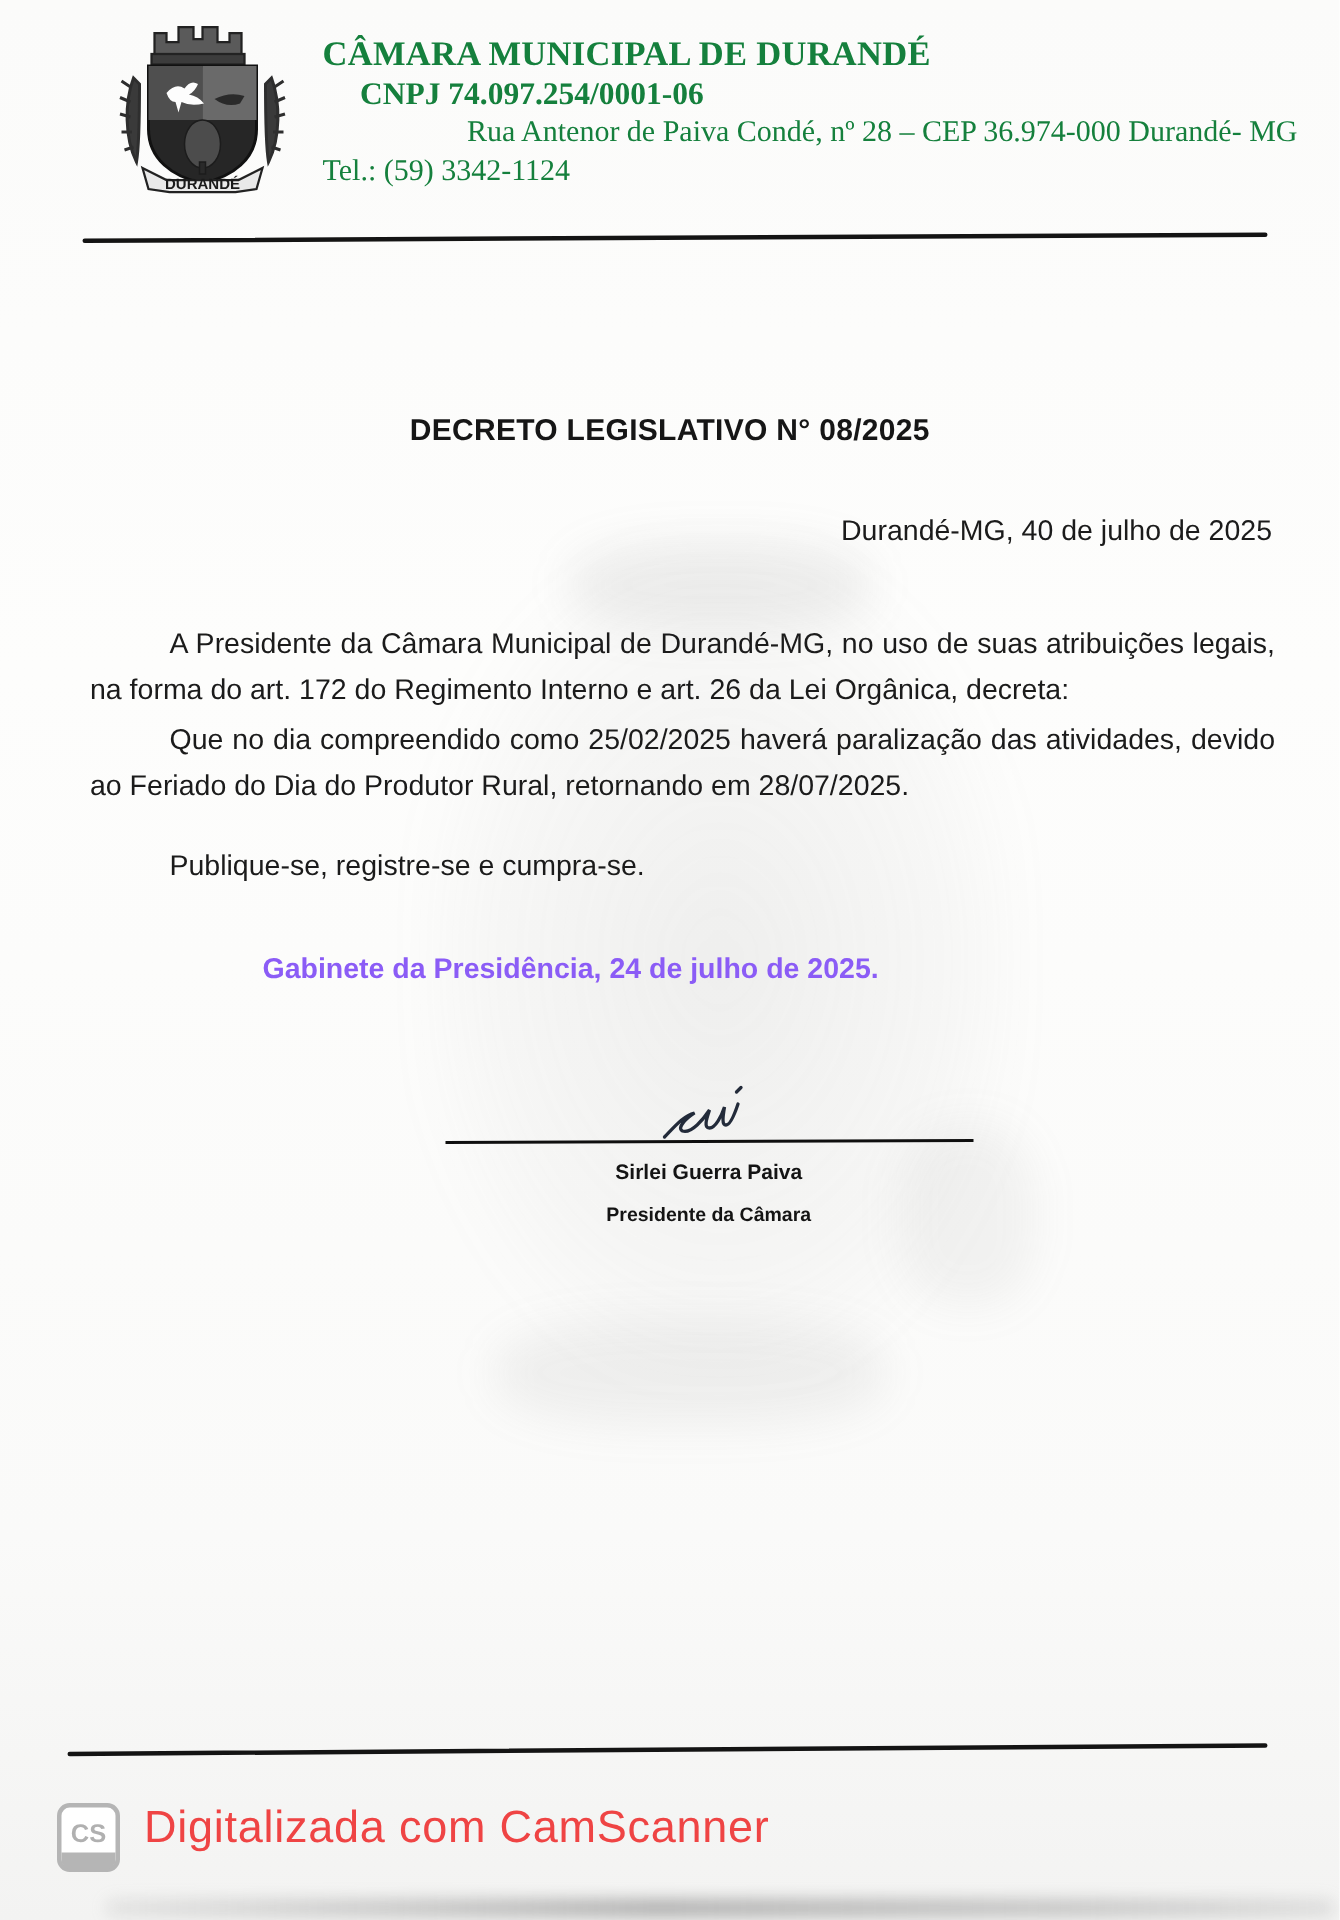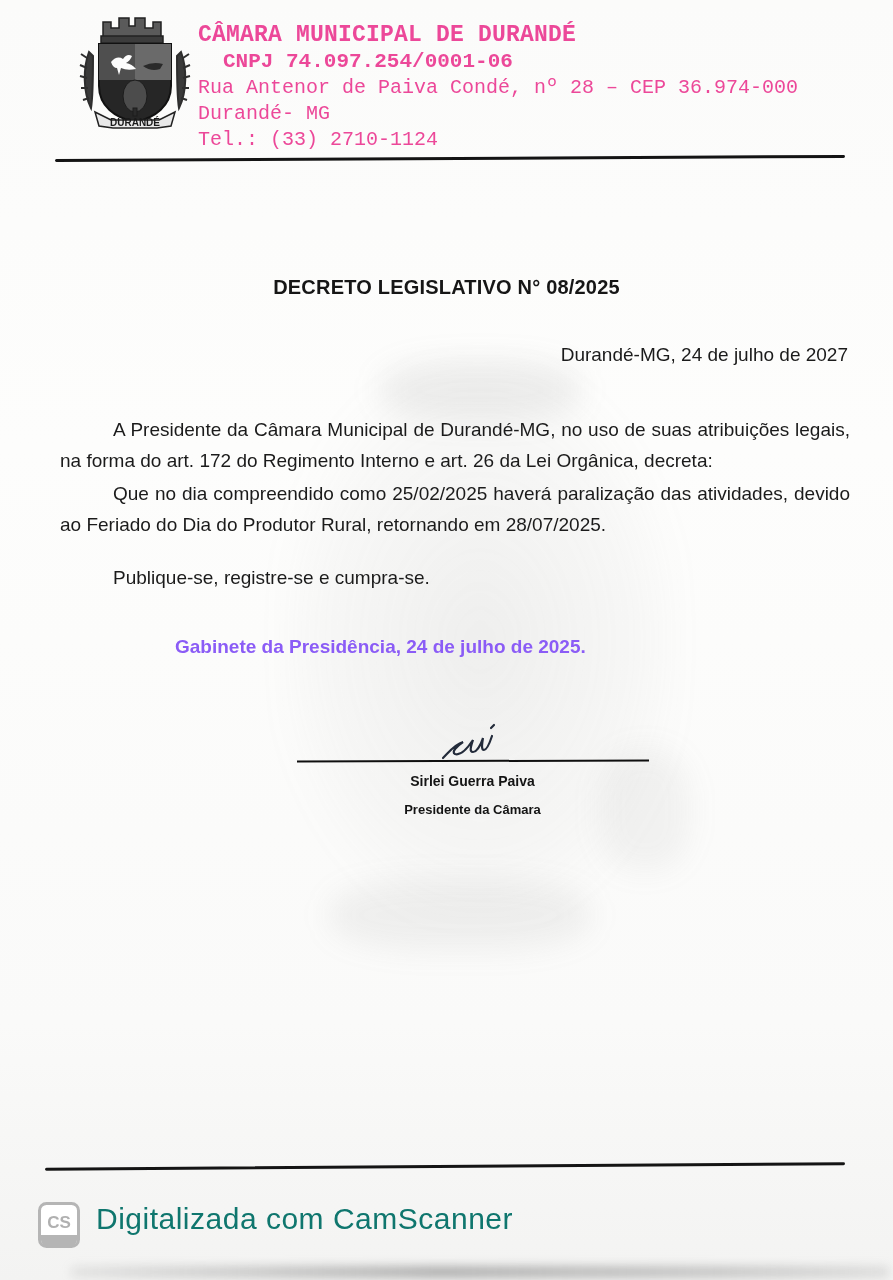--- a/index.html
+++ b/index.html
@@ -23,24 +23,24 @@
   .ghost.g3 { left: 330px; top: 880px; width: 260px; height: 70px; background: rgba(120,120,120,0.09); border-radius: 40%; }
   .ghost.g4 { left: 600px; top: 750px; width: 90px; height: 120px; background: rgba(130,130,130,0.08); border-radius: 40%; }
   .bottom-smear {
     position: absolute; left: 70px; top: 1266px; width: 820px; height: 12px;
     background: linear-gradient(90deg, rgba(140,140,140,0.15), rgba(110,110,110,0.5) 45%, rgba(120,120,120,0.35) 80%, rgba(140,140,140,0.2));
     filter: blur(5px); border-radius: 6px;
   }
 
   
   .crest { position: absolute; left: 73px; top: 8px; width: 124px; height: 126px; }
-  .hdr-text { position: absolute; left: 198px; top: 22px; width: 650px; font-family: Liberation Mono, monospace; color: #ec4899; }
+  .hdr-text { position: absolute; left: 215px; top: 22px; width: 650px; font-family: Liberation Serif, serif; color: #15803d; }
   .hdr-line1 { font-size: 23px; font-weight: bold; line-height: 27px; letter-spacing: 0.2px; }
   .hdr-line2 { font-size: 21px; font-weight: bold; line-height: 26px; margin-left: 25px; }
-  .hdr-line3 { font-size: 20px; line-height: 26px; }
+  .hdr-line3 { font-size: 20px; line-height: 26px; text-align: right; }
   .hdr-line4 { font-size: 20px; line-height: 26px; }
   .rule { position: absolute; background: #141414; }
   .rule-top { left: 55px; top: 157px; width: 790px; height: 3px; transform: rotate(-0.3deg); border-radius: 2px; }
   .rule-bottom { left: 45px; top: 1165px; width: 800px; height: 3px; transform: rotate(-0.4deg); border-radius: 2px; }
 
   
   .doc-title { position: absolute; left: 0; top: 276px; width: 100%; text-align: center;
     font-size: 20px; font-weight: bold; color: #161616; letter-spacing: 0.2px; }
   .dateline { position: absolute; right: 45px; top: 344px; font-size: 19px; color: #1b1b1b; }
   .para { position: absolute; left: 60px; width: 790px; font-size: 19px; line-height: 31px;
@@ -53,21 +53,21 @@
   
   .sig-block { position: absolute; left: 285px; top: 722px; width: 375px; text-align: center; }
   .sig-scribble { display: block; margin: 0 auto -4px 150px; }
   .sig-line { width: 352px; height: 0; border-top: 2.5px solid #0f0f0f; margin: 0 auto; transform: rotate(-0.2deg); }
   .sig-name { margin-top: 11px; font-size: 14px; font-weight: bold; color: #141414; }
   .sig-role { margin-top: 13px; font-size: 13px; font-weight: bold; color: #141414; }
 
   
   .cs-wrap { position: absolute; left: 38px; top: 1202px; display: flex; }
   .cs-badge { width: 42px; height: 46px; flex: 0 0 auto; }
-  .cs-text { margin-left: 16px; font-size: 30px; color: #0f766e; letter-spacing: 0.5px; }
+  .cs-text { margin-left: 16px; font-size: 30px; color: #ef4444; letter-spacing: 0.5px; }
 </style>
 </head>
 <body>
 
 <div class="page">
 
   <div class="ghost g1"></div>
   <div class="ghost g2"></div>
   <div class="ghost g3"></div>
   <div class="ghost g4"></div>
@@ -101,27 +101,27 @@
     </g>
 
     <path d="M22 104 L38 112 L86 112 L102 104 L98 118 L84 120 L40 120 L26 118 Z" fill="#e9e9e9" stroke="#222" stroke-width="1.5"></path>
     <text x="62" y="118" text-anchor="middle" font-size="10" font-weight="bold" font-family="Liberation Sans, sans-serif" fill="#1a1a1a">DURANDÉ</text>
   </svg>
 
   <div class="hdr-text">
     <div class="hdr-line1">CÂMARA MUNICIPAL DE DURANDÉ</div>
     <div class="hdr-line2">CNPJ 74.097.254/0001-06</div>
     <div class="hdr-line3">Rua Antenor de Paiva Condé, nº 28 – CEP 36.974-000 Durandé- MG</div>
-    <div class="hdr-line4">Tel.: (33) 2710-1124</div>
+    <div class="hdr-line4">Tel.: (59) 3342-1124</div>
   </div>
 
   <div class="rule rule-top"></div>
 
   <div class="doc-title">DECRETO LEGISLATIVO N° 08/2025</div>
-  <div class="dateline">Durandé-MG, 24 de julho de 2027</div>
+  <div class="dateline">Durandé-MG, 40 de julho de 2025</div>
   <p class="para p1">A Presidente da Câmara Municipal de Durandé-MG, no uso de suas atribuições legais, na forma do art. 172 do Regimento Interno e art. 26 da Lei Orgânica, decreta:</p>
   <p class="para p2">Que no dia compreendido como 25/02/2025 haverá paralização das atividades, devido ao Feriado do Dia do Produtor Rural, retornando em 28/07/2025.</p>
   <div class="closing">Publique-se, registre-se e cumpra-se.</div>
   <div class="cabinet">Gabinete da Presidência, 24 de julho de 2025.</div>
 
   <div class="sig-block">
     <svg class="sig-scribble" width="70" height="42" viewBox="0 0 70 42">
       <path d="M8 36 C14 30, 20 22, 28 20 C22 24, 16 30, 20 32 C26 34, 34 24, 38 18 C36 24, 34 30, 38 30 C42 30, 46 22, 48 16 C47 22, 46 28, 49 28 C52 28, 55 20, 57 14 M56 6 l3 -3" fill="none" stroke="#232b3a" stroke-width="2.2" stroke-linecap="round"></path>
     </svg>
     <div class="sig-line"></div>

